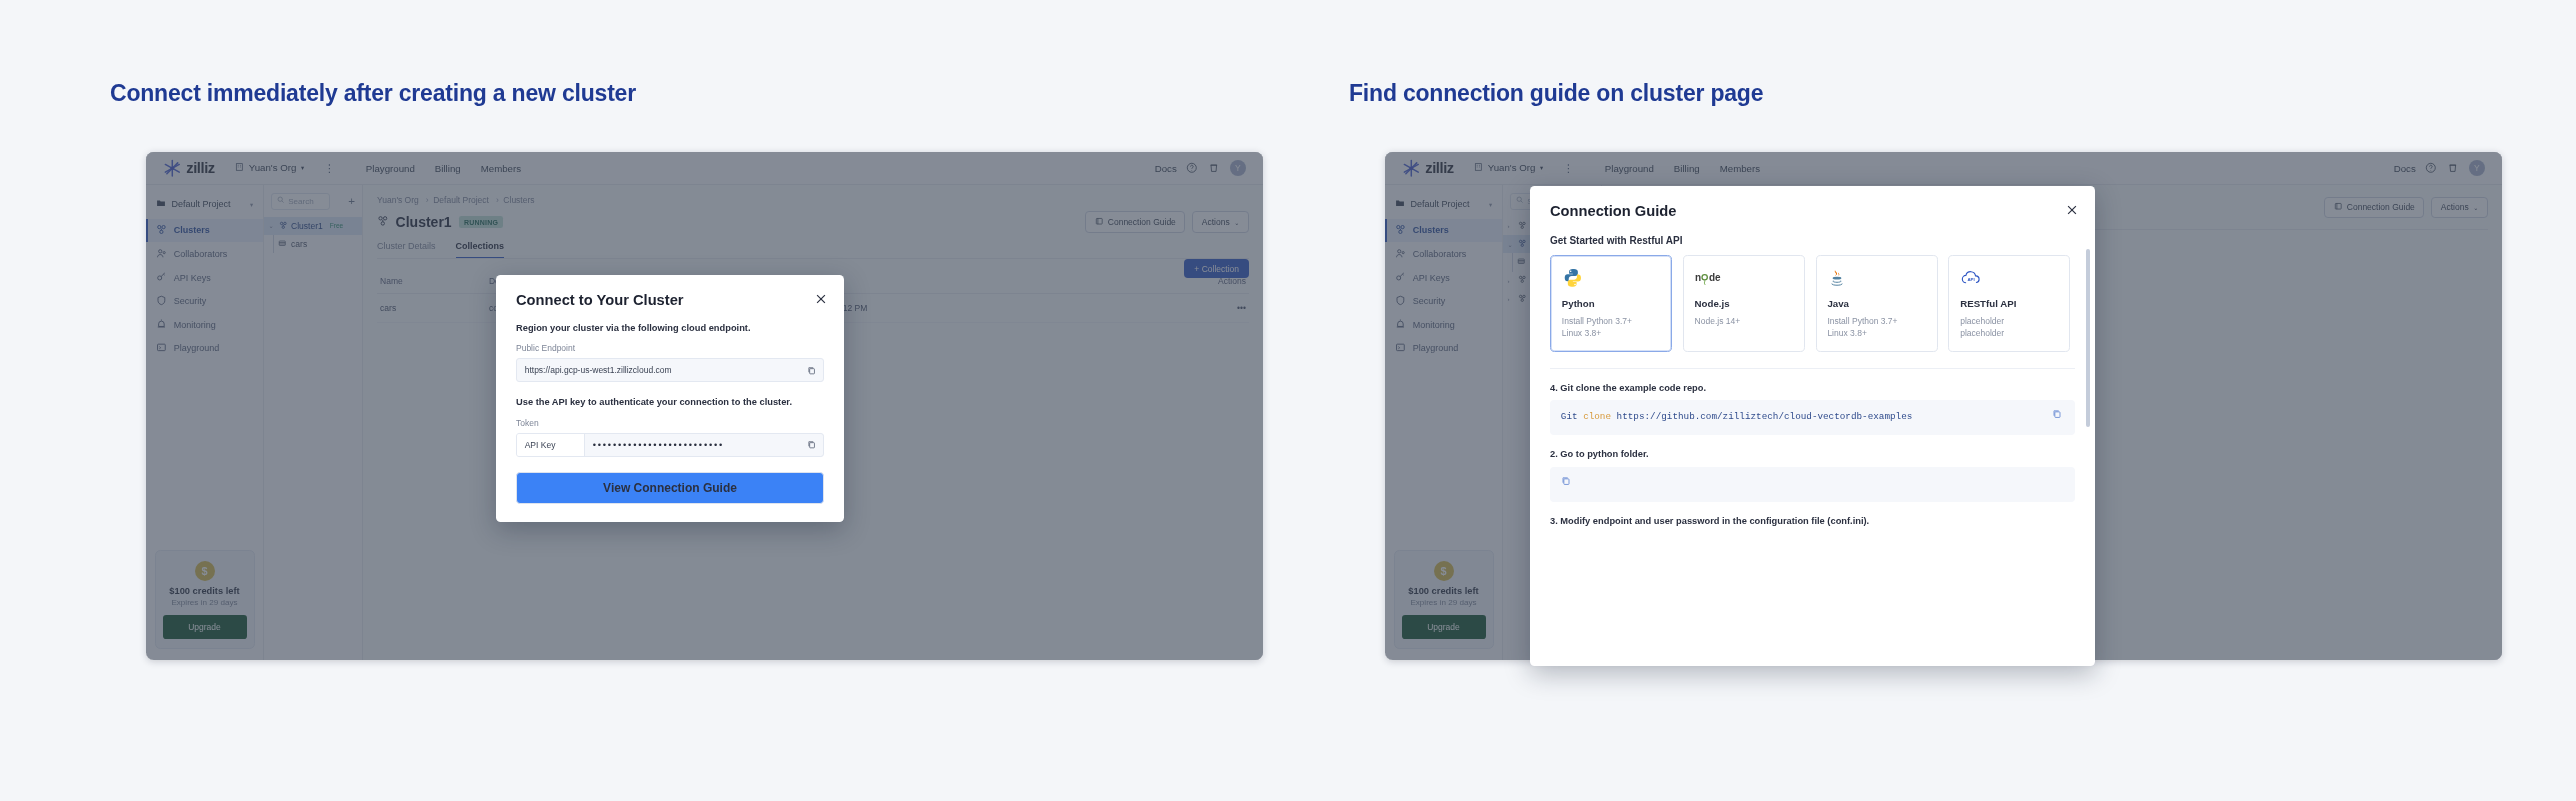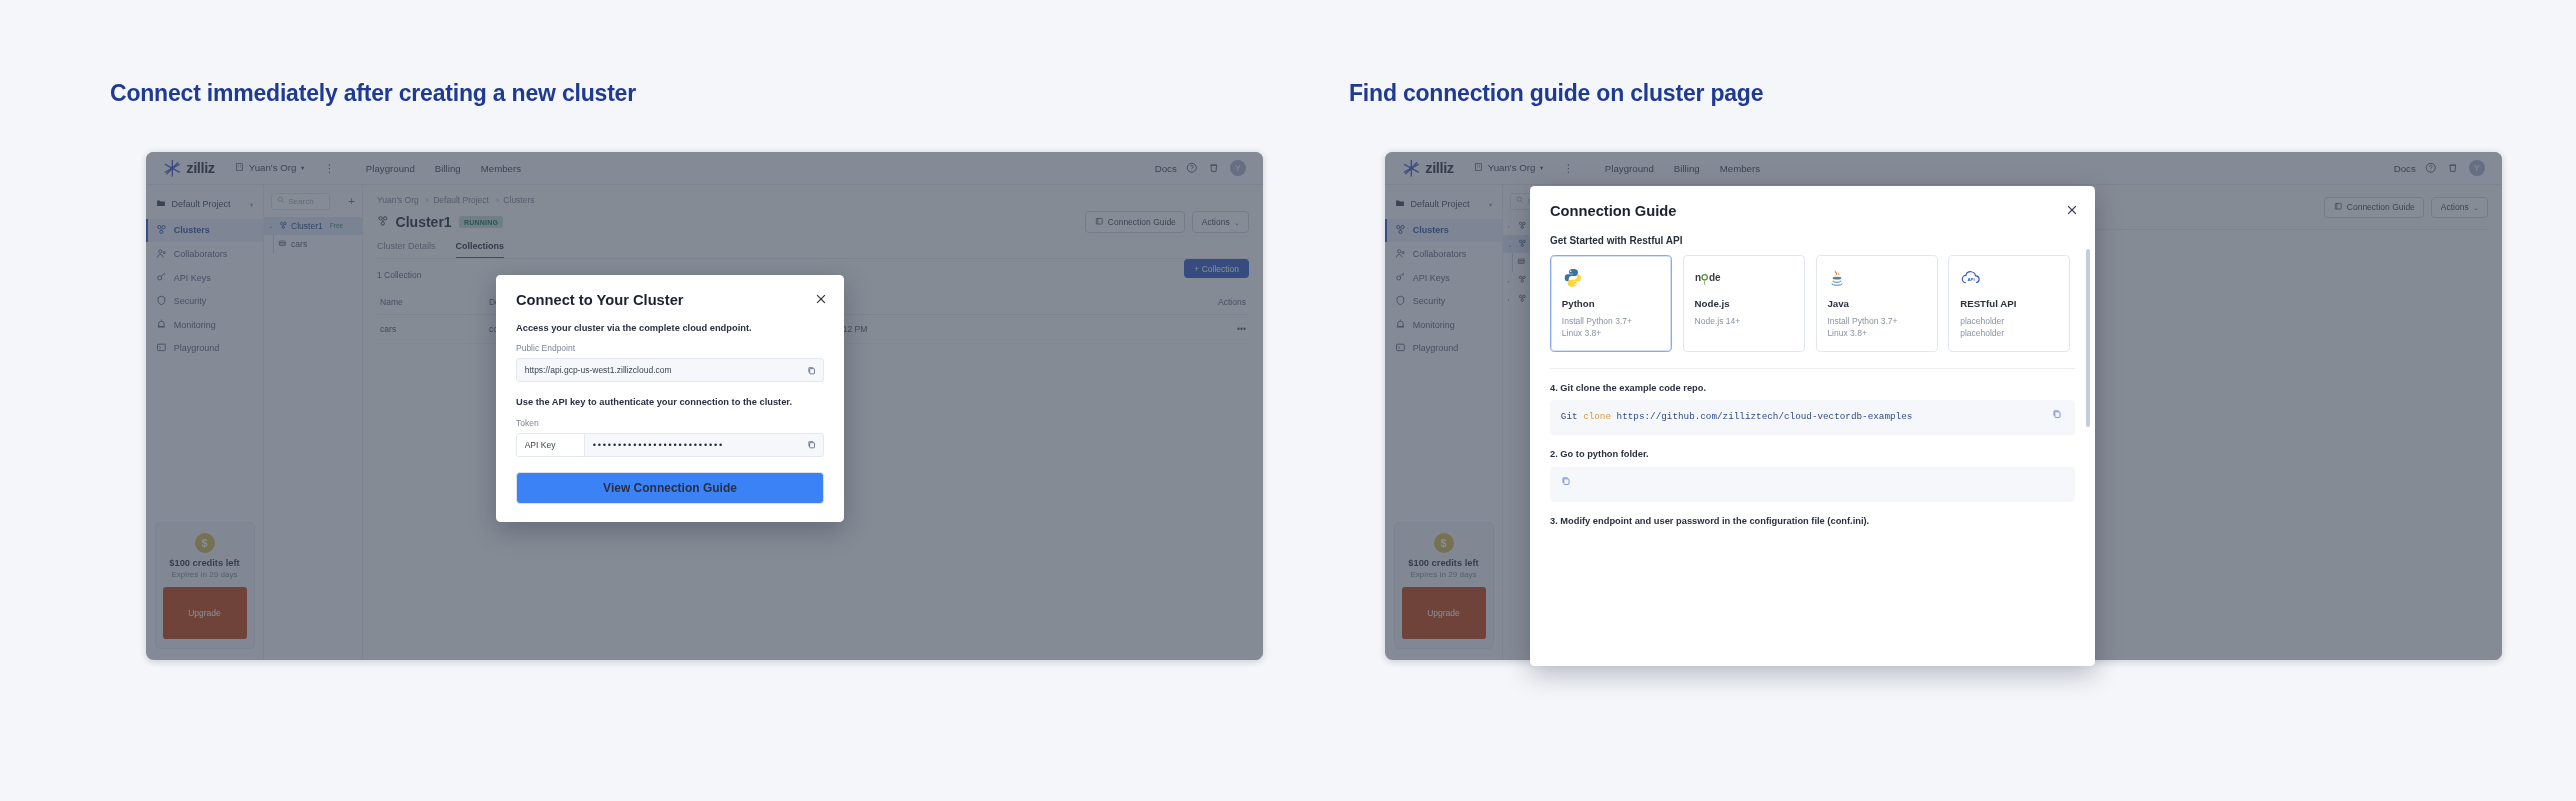--- a/index.html
+++ b/index.html
@@ -83,22 +83,22 @@
     border-radius: 5.4px; padding: 10px 7px 9.3px; text-align: center;
   }
   .coin {
     width: 20px; height: 20px; border-radius: 50%; background: #d4b94a;
     color: #fff; font-size: 10.8px; font-weight: bold; margin: 0 auto 5.4px;
     display: flex; align-items: center; justify-content: center;
   }
   .credits-title { font-size: 9.3px; font-weight: bold; color: #2b3040; }
   .credits-sub { font-size: 8.1px; color: #7d8597; margin-top: 2.3px; }
   .upgrade-btn {
-    margin-top: 7.7px; background: #c2410c; color: #fff;
-    font-size: 8.5px; padding: 21px 0; border-radius: 3.1px; width: 100%;
+    margin-top: 7.7px; background: #14532d; color: #fff;
+    font-size: 8.5px; padding: 7px 0; border-radius: 3.1px; width: 100%;
   }
 
   
   .treecol { width: 99px; background: #fdfdff; border-right: 0.8px solid #e6eaf0; padding: 7.7px 0 0; flex: 0 0 99px; }
   .search-row { display: flex; align-items: center; gap: 18px; margin: 0 7px 7px; }
   .search-box {
     flex: 1; height: 17px; border: 0.8px solid #dfe4ee; border-radius: 3.1px;
     display: flex; align-items: center; gap: 3.9px; padding: 0 4.6px;
     font-size: 8.1px; color: #a0a8b8; background: #fff;
   }
@@ -425,21 +425,20 @@
             <span class="ghost-btn">
               <span>Actions</span>
               <span style="font-size:6.2px">⌄</span>
             </span>
           </span>
         </div>
         <div class="tabs">
           <span class="tab">Cluster Details</span>
           <span class="tab active">Collections</span>
         </div>
-        <div class="coll-count">1 Collection</div>
         <div class="coll-btn">+ Collection</div>
         <table class="coll">
           <thead>
             <tr>
               <th>Name</th>
               <th>Description</th>
               <th>Created</th>
               <th style="text-align:right">Actions</th>
             </tr>
           </thead>
@@ -459,21 +458,21 @@
   </div>
 
   <div class="modal" id="modal-connect">
     <div class="modal-title">Connect to Your Cluster</div>
     <div class="modal-close">
       <svg viewBox="0 0 18 18" width="14" height="14" stroke="#2b3040" stroke-width="1.5">
           <line x1="4" y1="4" x2="14" y2="14"></line>
           <line x1="14" y1="4" x2="4" y2="14"></line>
         </svg>
     </div>
-    <div class="modal-lead">Access your cluster via the complete cloud endpoint.</div>
+    <div class="modal-lead">Region your cluster via the following cloud endpoint.</div>
     <div class="field-label">Public Endpoint</div>
     <div class="field-box">
       <div class="field-value">https://api.gcp-us-west1.zillizcloud.com</div>
       <div class="copy-cell">
         <svg viewBox="0 0 14 14" width="9.3" height="9.3" fill="none" stroke="#4a5368" stroke-width="1.1">
             <rect x="4" y="4" width="7.2" height="7.8" rx="1"></rect>
             <path d="M2.8 9.4V2.6h6.6"></path>
           </svg>
       </div>
     </div>

